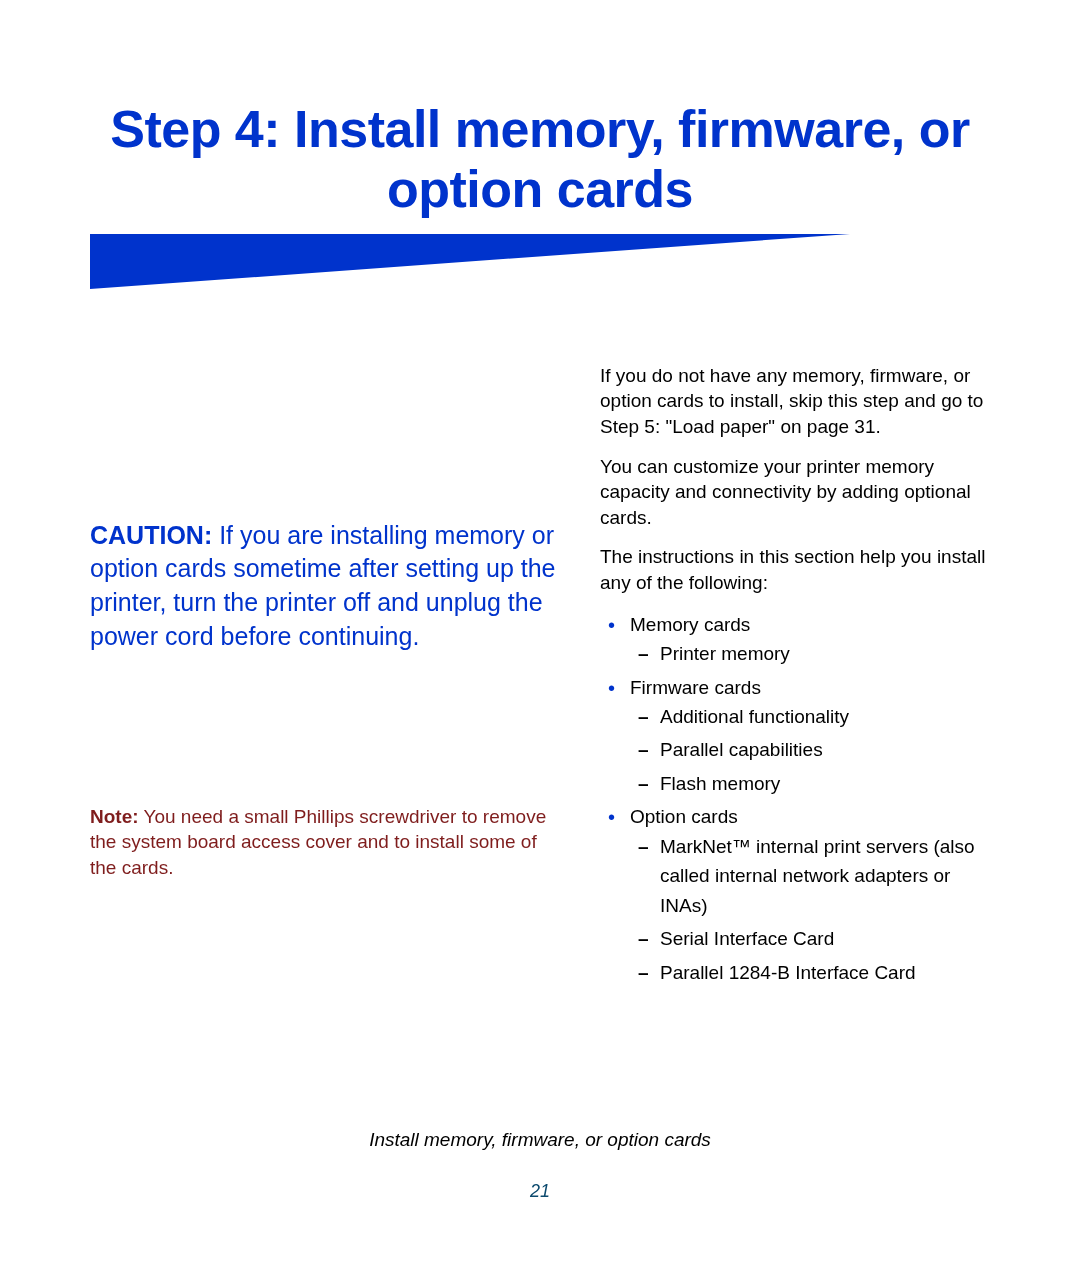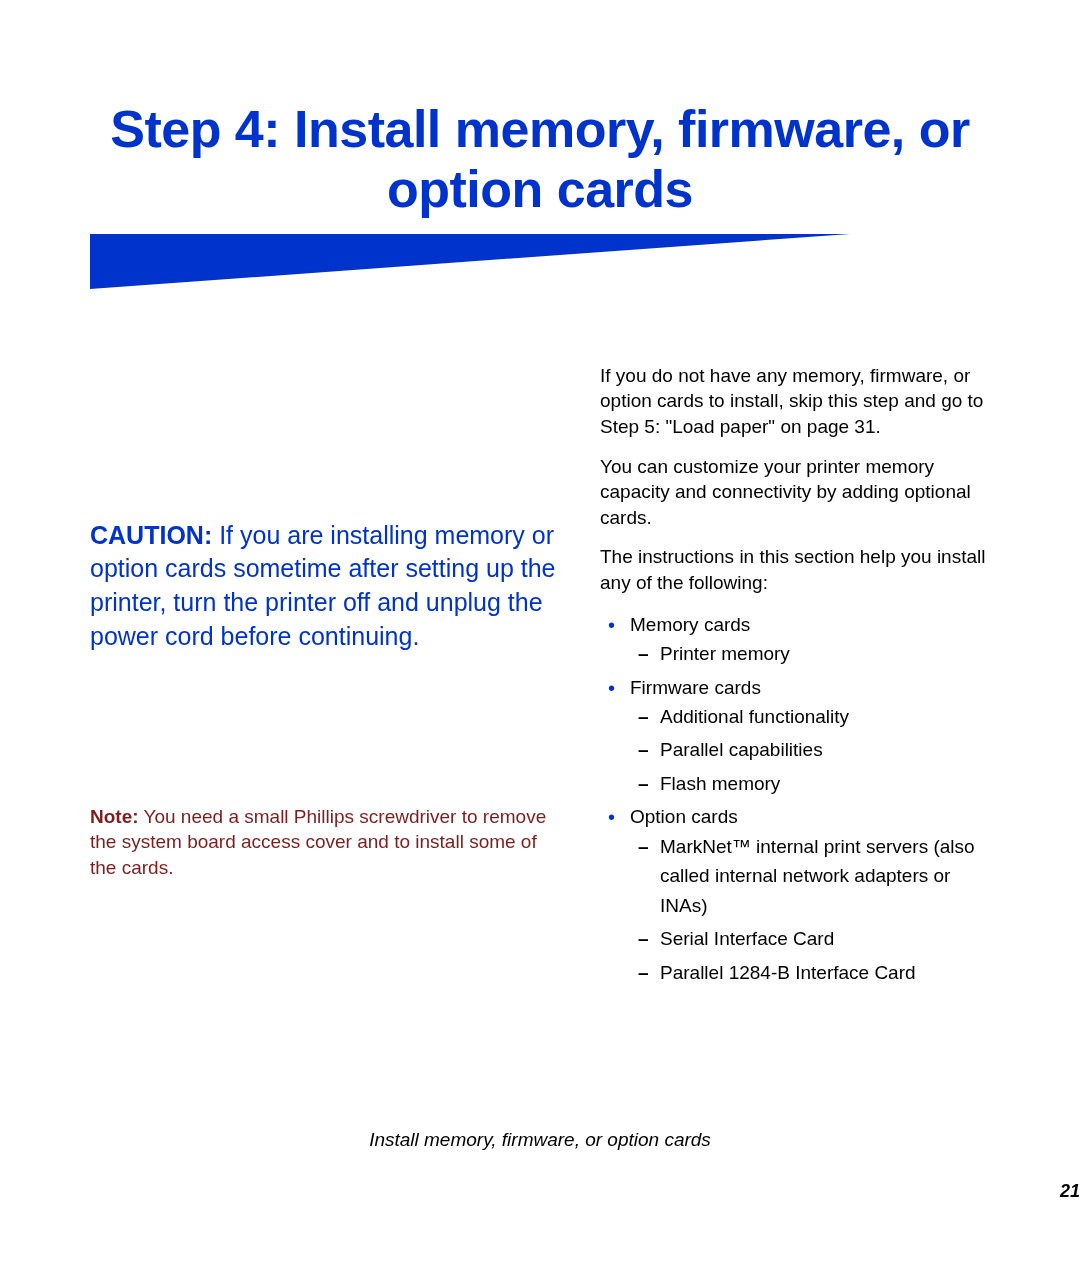--- a/index.html
+++ b/index.html
@@ -102,24 +102,23 @@
     text-align: center;
   }
   .footer-title {
     font-style: italic;
     font-size: 19px;
     color: #000000;
     margin-bottom: 30px;
   }
   .footer-num {
     font-style: italic;
-    font-weight: bold;
+    font-weight: normal;
     font-size: 18px;
-    color: #000000;
-    text-align: right;
+    color: #0c4a6e;
   }
 </style>
 </head>
 <body>
 
 <div class="page">
 
   <h1 class="title">Step 4: Install memory, firmware, or option cards</h1>
 
   <svg class="swoosh" viewBox="0 0 760 55" preserveAspectRatio="none">

